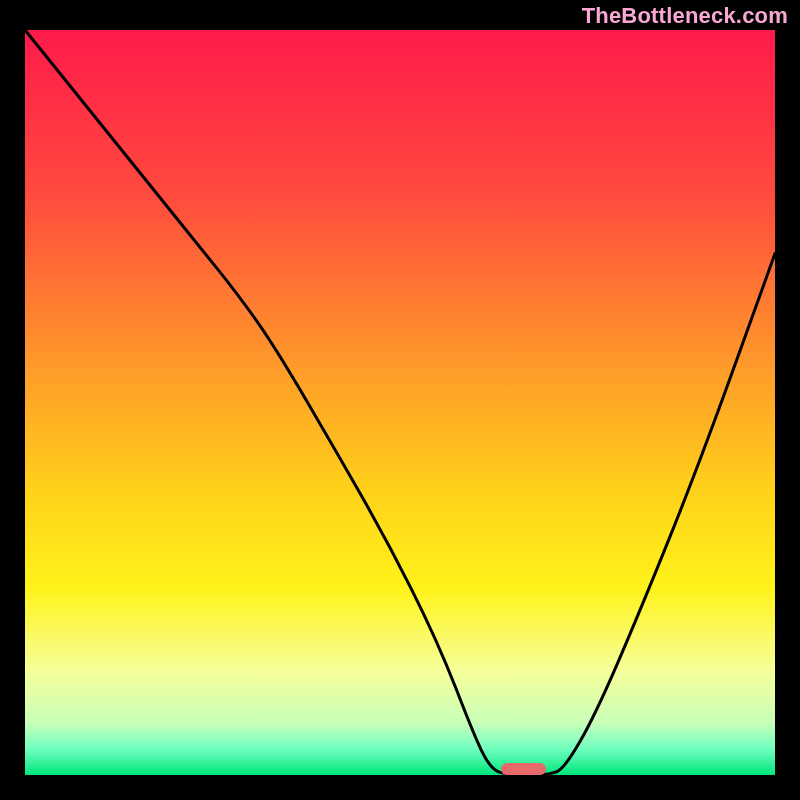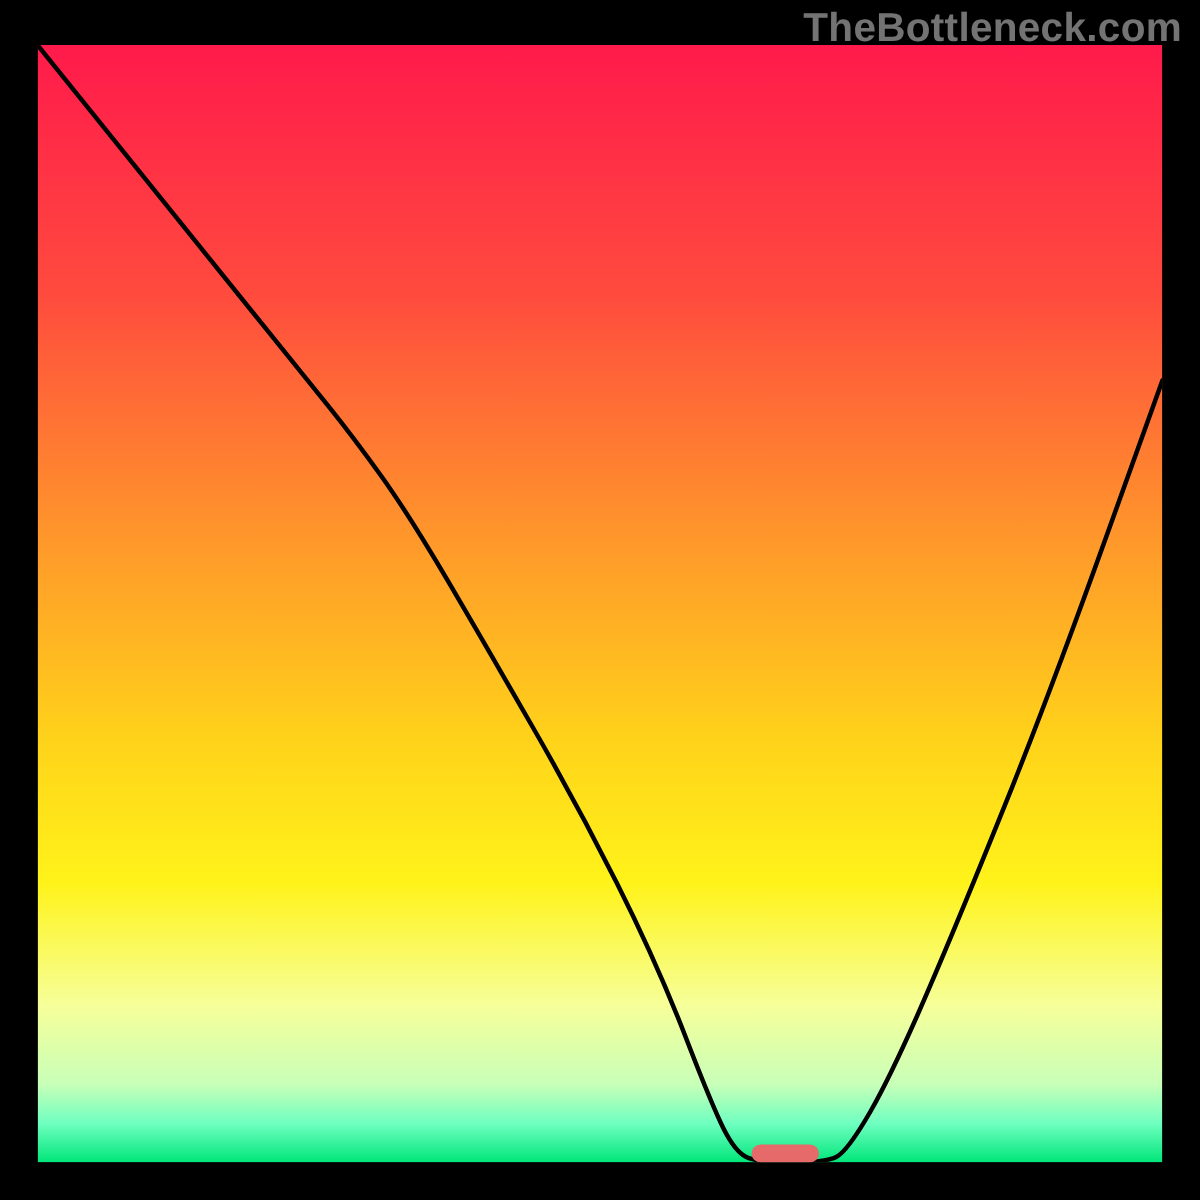--- a/index.html
+++ b/index.html
@@ -14,22 +14,22 @@
   .frame {
     position: relative;
     width: 800px;
     height: 800px;
     background: #000;
   }
   .watermark {
     position: absolute;
     top: 3px;
     right: 12px;
-    color: #737373;
-    font-size: 27px;
+    color: #f9a8d4;
+    font-size: 22px;
     font-weight: 600;
     letter-spacing: 0.2px;
     font-family: Arial, Helvetica, sans-serif;
     z-index: 5;
   }
   .plot-area {
     position: absolute;
     left: 25px;
     top: 30px;
     width: 750px;

